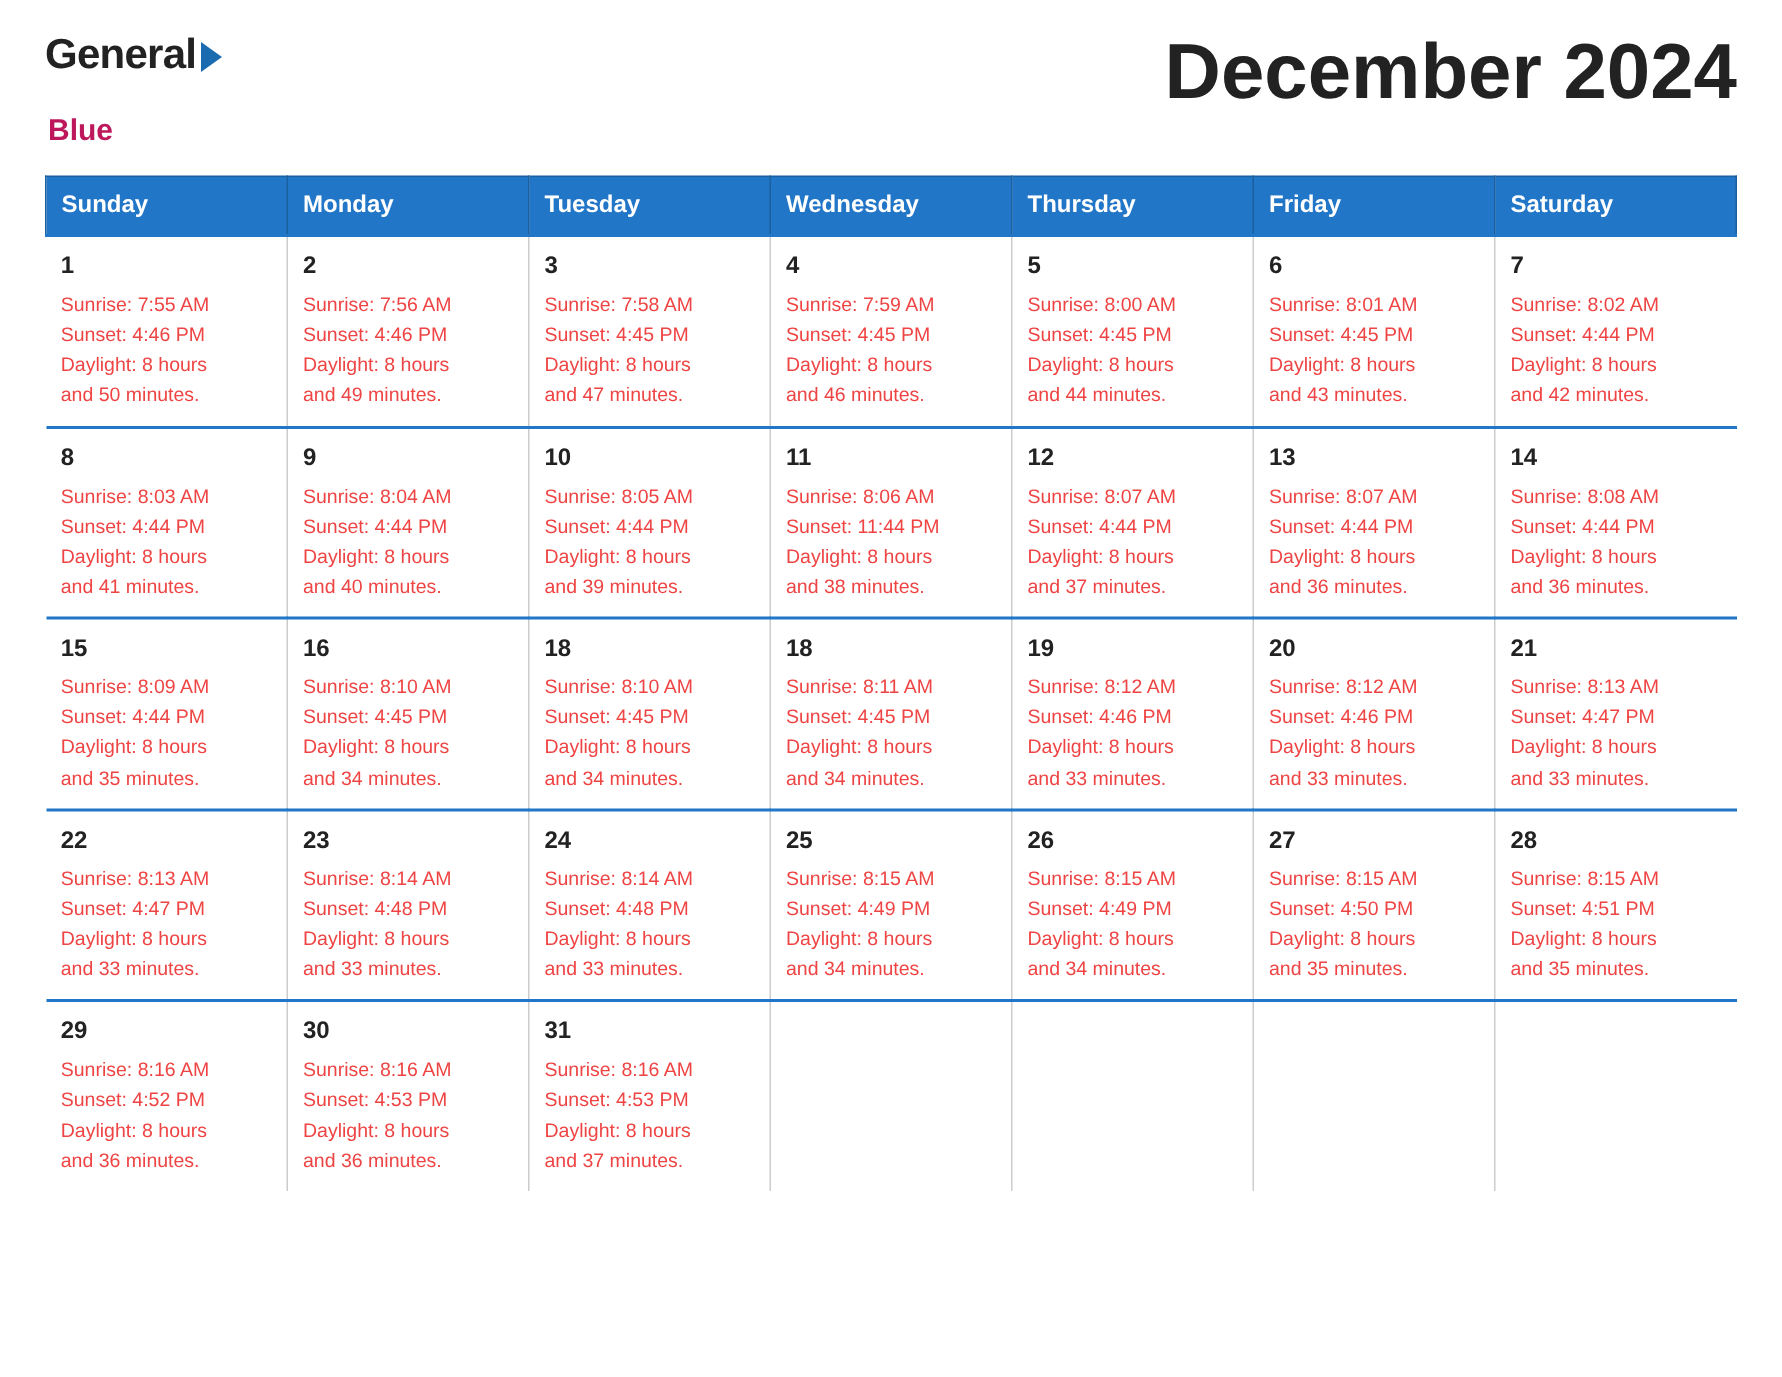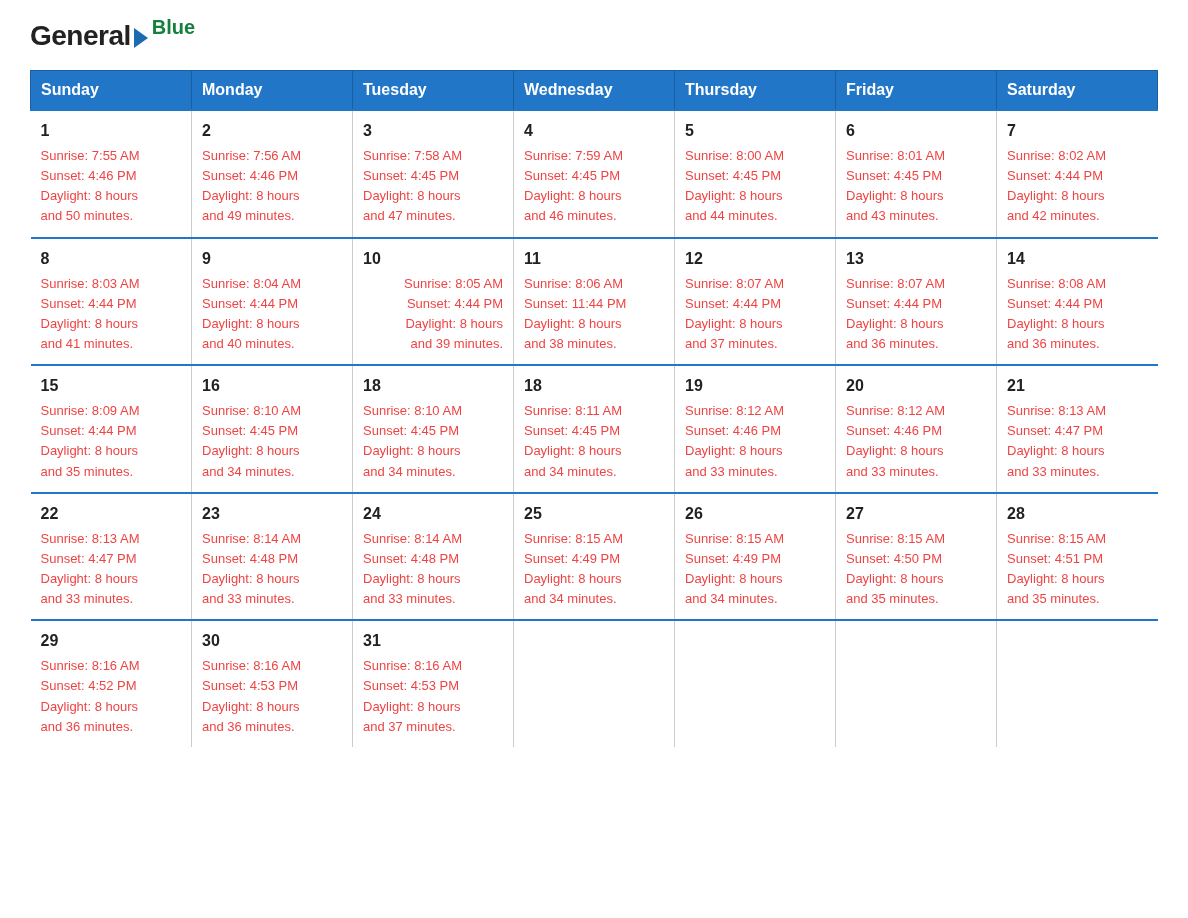--- a/index.html
+++ b/index.html
@@ -12,22 +12,23 @@
       padding: 20px 30px;
     }
     .header {
       display: flex;
       align-items: flex-start;
       justify-content: space-between;
       margin-bottom: 18px;
     }
     .logo {
       display: flex;
-      flex-direction: row;
+      flex-direction: column;
       align-items: flex-start;
+      gap: 28px;
     }
     .logo-top {
       display: flex;
       align-items: center;
     }
     .logo-general {
       font-size: 28px;
       font-weight: bold;
       color: #222;
       letter-spacing: -0.5px;
@@ -43,21 +44,21 @@
     }
     .logo-blue {
       font-size: 28px;
       font-weight: bold;
       color: #1a6baf;
       margin-left: 2px;
     }
     .logo-bottom {
       font-size: 20px;
       font-weight: bold;
-      color: #15803d;
+      color: #be185d;
       margin-top: -4px;
       margin-left: 2px;
     }
     .title-block {
       text-align: right;
     }
     .month-title {
       font-size: 52px;
       font-weight: bold;
       color: #222;
@@ -128,20 +129,21 @@
 <div class="header">
   <div class="logo">
     <div class="logo-top">
       <span class="logo-general">General</span>
       <div class="logo-triangle"></div>
       <span class="logo-blue"></span>
     </div>
     <div class="logo-bottom">Blue</div>
   </div>
   <div class="title-block">
+    <div class="month-title">December 2024</div>
   </div>
 </div>
 
 <table>
   <thead>
     <tr>
     <th>Sunday</th>
         <th>Monday</th>
         <th>Tuesday</th>
         <th>Wednesday</th>
@@ -212,21 +214,21 @@
         </td>
         <td>
           <span class="day-num">9</span>
           <div class="day-info" style="white-space: pre-line;">Sunrise: 8:04 AM
 Sunset: 4:44 PM
 Daylight: 8 hours
 and 40 minutes.</div>
         </td>
         <td>
           <span class="day-num">10</span>
-          <div class="day-info" style="white-space: pre-line; text-align: right;">Sunrise: 8:05 AM
+          <div class="day-info" style="white-space: pre-line;">Sunrise: 8:05 AM
 Sunset: 4:44 PM
 Daylight: 8 hours
 and 39 minutes.</div>
         </td>
         <td>
           <span class="day-num">11</span>
           <div class="day-info" style="white-space: pre-line;">Sunrise: 8:06 AM
 Sunset: 11:44 PM
 Daylight: 8 hours
 and 38 minutes.</div>

